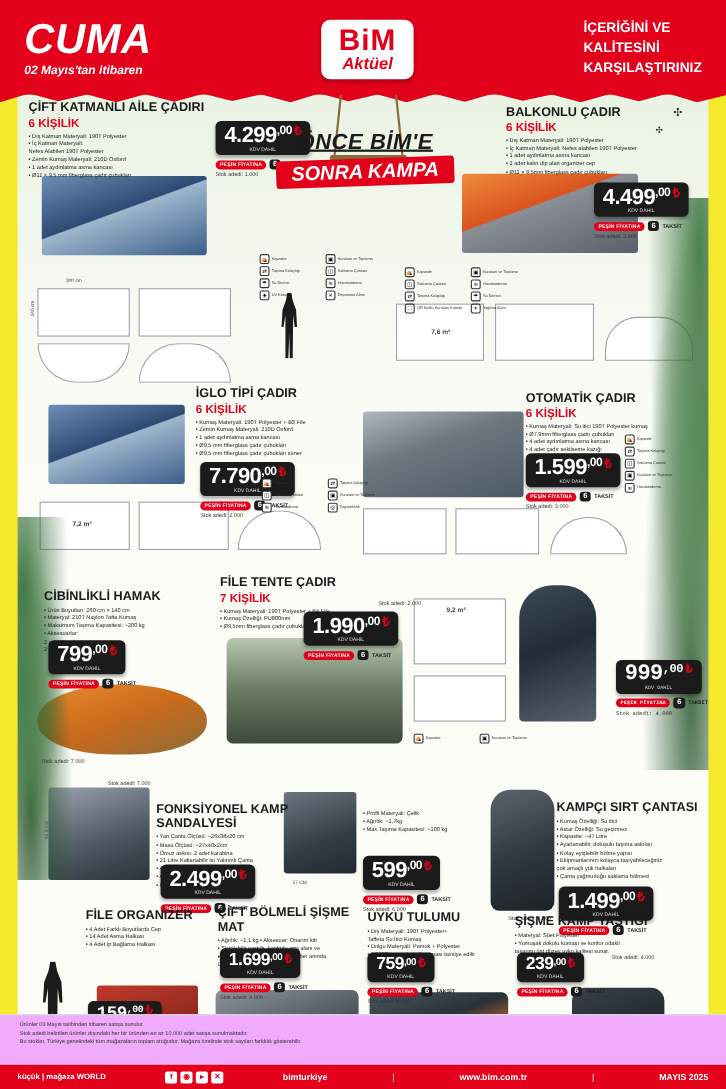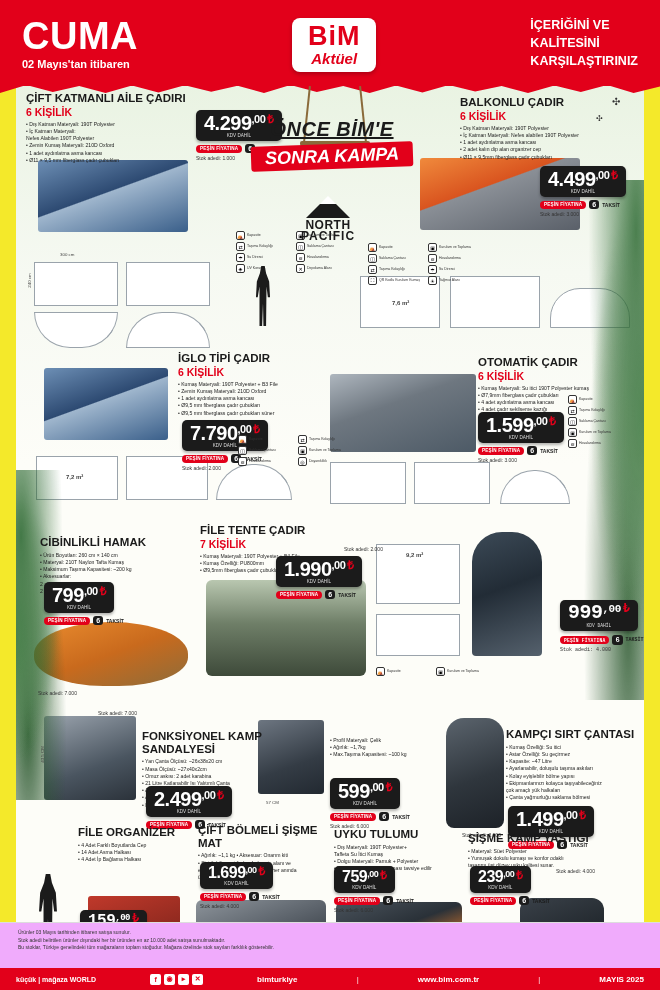--- a/index.html
+++ b/index.html
@@ -51,21 +51,21 @@
     background: #e2001a;
     display: flex; align-items: center; justify-content: space-between;
     padding: 0 22px;
     color: #fff;
   }
   .header:after{
     content:""; position:absolute; left:0; right:0; bottom:-7px; height:10px;
     background: repeating-linear-gradient(-45deg,#e2001a 0 12px, #e2001a 12px 12px);
     clip-path: polygon(0 0,100% 0,100% 35%, 96% 100%, 92% 20%, 88% 90%, 84% 25%, 80% 100%, 76% 30%, 72% 85%, 68% 20%, 64% 95%, 60% 25%, 56% 100%, 52% 30%, 48% 90%, 44% 20%, 40% 100%, 36% 28%, 32% 88%, 28% 22%, 24% 96%, 20% 26%, 16% 100%, 12% 30%, 8% 90%, 4% 20%, 0 100%);
   }
-  .hdr-left { line-height: 1; }
+  .hdr-left { line-height: 1; font-style: italic; }
   .hdr-cuma {
     font-size: 38px; font-weight: bold; letter-spacing: .5px;
   }
   .hdr-date { font-size: 11px; font-weight: bold; margin-top: 4px; }
   .logo-box {
     background: #fff; border-radius: 8px; padding: 5px 16px 6px;
     text-align: center; box-shadow: 0 2px 4px rgba(0,0,0,.25);
     transform: translateY(2px);
   }
   .logo-bim {
@@ -227,25 +227,20 @@
 
   <div class="frame-left"></div>
   <div class="frame-right"></div>
 
   <div class="ropes">
       <div class="bar"></div>
     </div>
   <div class="banner" style="left:232px; top:118px; width:200px;">
     <div class="l1">ÖNCE BİM'E</div>
     <div class="l2">SONRA KAMPA</div>
-  </div>
-  <div class="np-logo" style="left:268px; top:196px; width:120px;">
-    <div class="mtn"></div>
-    <div class="t1">NORTH</div>
-    <div class="t2">PACIFIC</div>
   </div>
   <div class="bird" style="left:612px; top:96px;">✣</div>
   <div class="bird" style="left:596px; top:114px; font-size:8px;">✣</div>
 
   <div class="blk" style="left:26px; top:92px; width:180px;">
     <div class="title">ÇİFT KATMANLI AİLE ÇADIRI</div>
     <div class="subtitle">6 KİŞİLİK</div>
     <div class="specs">
       <div>• Dış Katman Materyali: 190T Polyester</div>
       <div>• İç Katman Materyali:</div>

